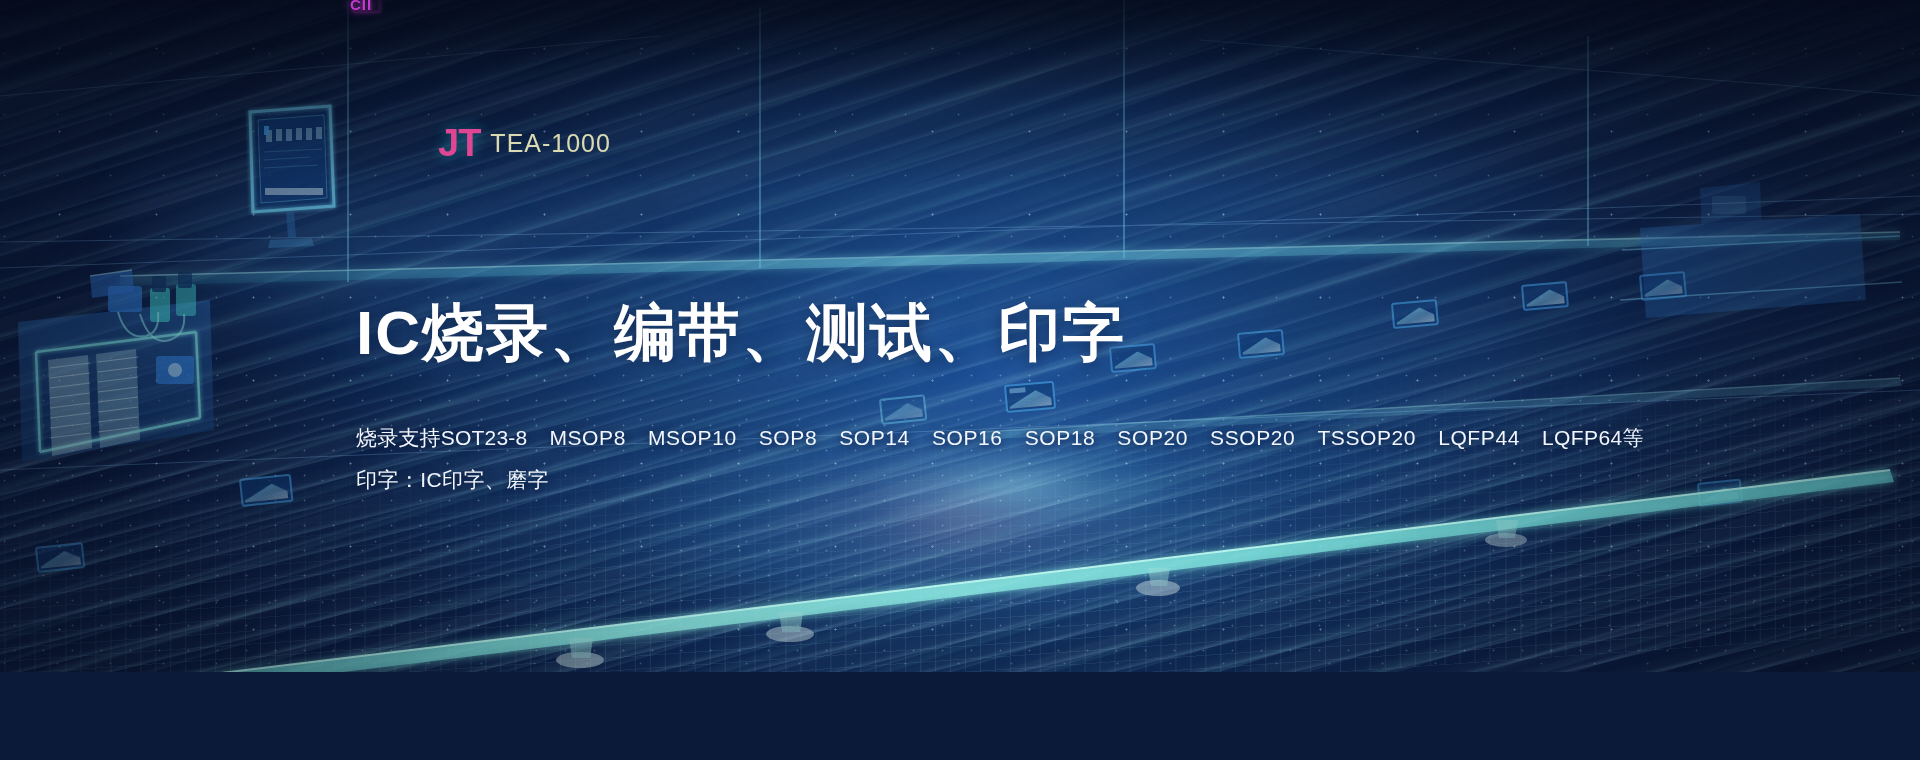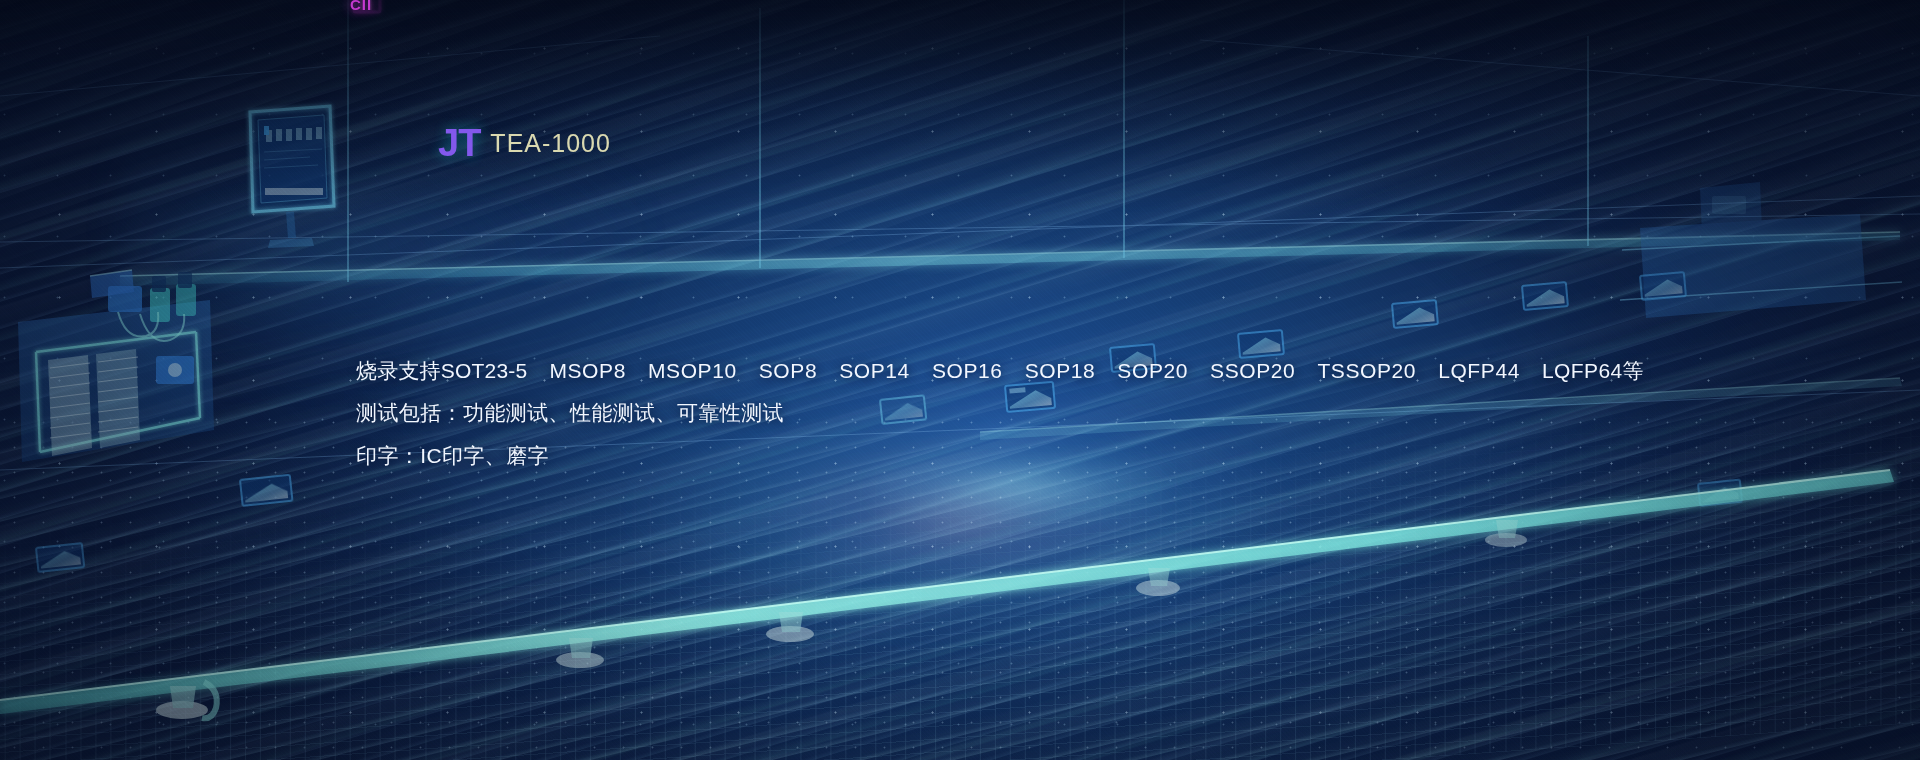--- a/index.html
+++ b/index.html
@@ -6,21 +6,21 @@
   html, body {
     margin: 0;
     padding: 0;
     background: #0a1a38;
   }
   * { box-sizing: border-box; }
 
   .banner {
     position: relative;
     width: 1920px;
-    height: 760px;
+    height: 672px;
     overflow: hidden;
     font-family: "Liberation Sans", "DejaVu Sans", sans-serif;
     background: #0d1f43;
     user-select: none;
     padding-left: 12px;
   }
 
   
   .bg-base {
     position: absolute;
@@ -234,21 +234,21 @@
     left: 438px;
     top: 124px;
     display: flex;
     align-items: center;
     gap: 10px;
     z-index: 35;
   }
   .brand-jt {
     font-size: 38px;
     font-weight: 700;
-    color: #8b5cf6;
+    color: #ec4899;
     letter-spacing: -1px;
     line-height: 1;
     text-shadow: 0 0 14px rgba(40,200,215,0.55);
     opacity: .95;
   }
   .brand-model {
     font-size: 25px;
     font-weight: 400;
     color: #fef9c3;
     letter-spacing: 1px;
@@ -530,38 +530,38 @@
   <div class="bloom-cyan"></div>
 
   <div class="top-chip-label">CII</div>
 
   <div class="brand-mark">
     <span class="brand-jt">JT</span>
     <span class="brand-model">TEA-1000</span>
   </div>
 
   <div class="content">
+    <h1 class="headline">IC烧录、编带、测试、印字</h1>
 
     <div class="sublines">
 
       <div class="subline pkg-row">
-        <span class="pkg-lead">烧录支持SOT23-5</span>
+        <span class="pkg-lead">烧录支持SOT23-8</span>
         <span class="pkg">MSOP8</span>
         <span class="pkg">MSOP10</span>
         <span class="pkg">SOP8</span>
         <span class="pkg">SOP14</span>
         <span class="pkg">SOP16</span>
         <span class="pkg">SOP18</span>
         <span class="pkg">SOP20</span>
         <span class="pkg">SSOP20</span>
         <span class="pkg">TSSOP20</span>
         <span class="pkg">LQFP44</span>
         <span class="pkg-last"><span>LQFP64</span><span class="pkg-tail">等</span></span>
       </div>
 
-      <div class="subline">测试包括：功能测试、性能测试、可靠性测试</div>
       <div class="subline">印字：IC印字、磨字</div>
     </div>
   </div>
 
   <div class="bg-vignette"></div>
   <div class="noise"></div>
 </div>
 
 </body></html>

